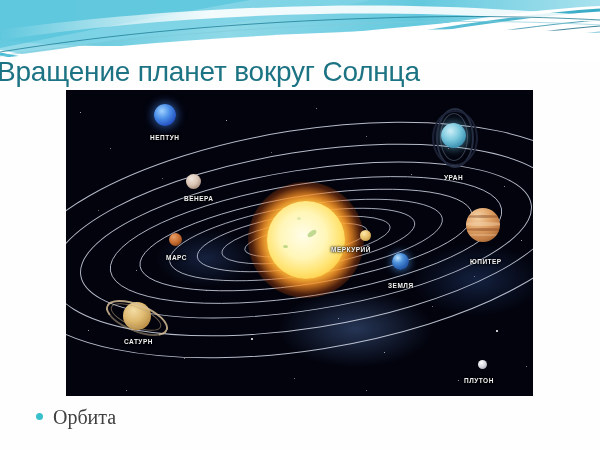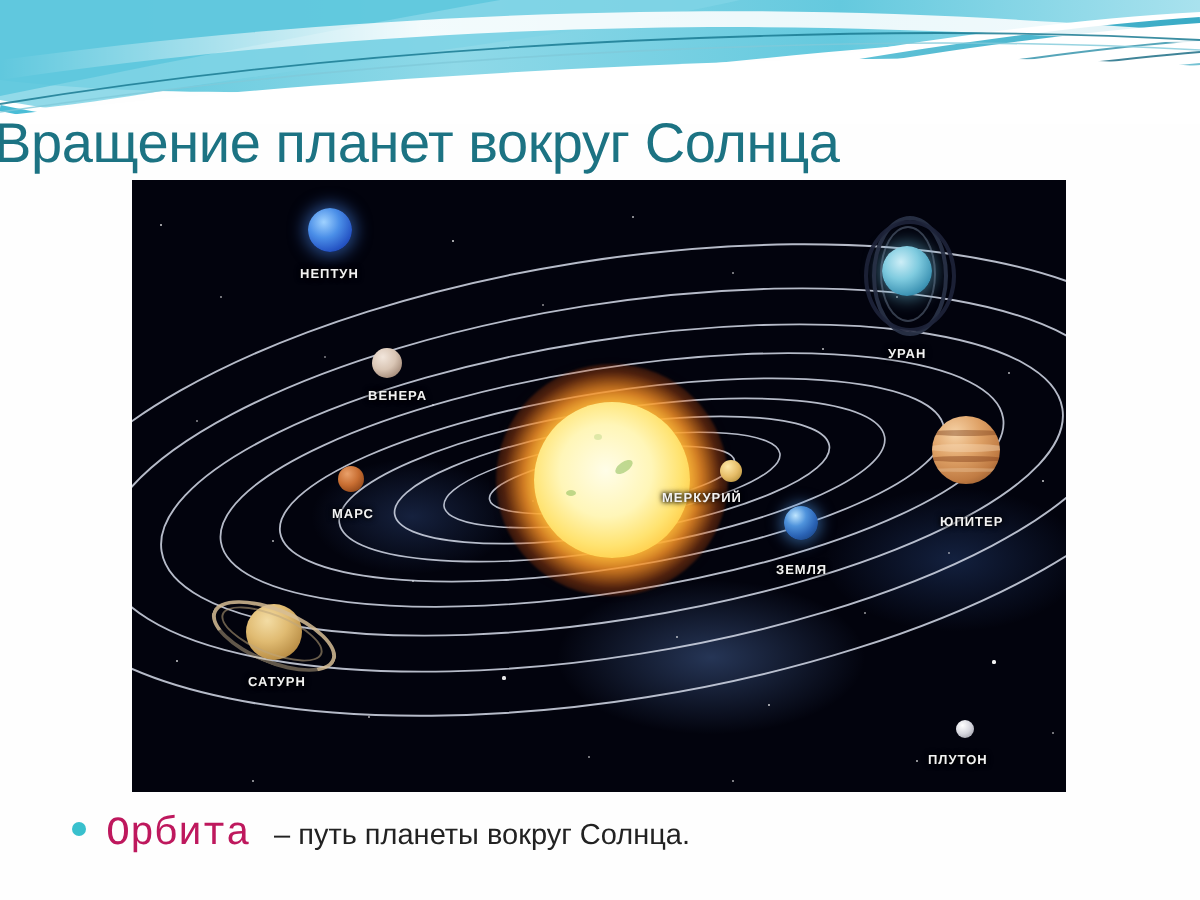--- a/index.html
+++ b/index.html
@@ -82,22 +82,22 @@
   
   .bullet-line{
     position:absolute;left:36px;top:406px;
     display:flex;align-items:baseline;gap:10px;
   }
   .bullet-dot{
     width:7px;height:7px;border-radius:50%;background:#39c0cd;
     display:inline-block;position:relative;top:-4px;flex:none;
   }
   .term{
-    font-family:Liberation Mono, monospace;
-    font-size:20px;color:#be185d;
+    font-family:Liberation Serif, serif;
+    font-size:20px;color:#404040;
   }
   .defn{
     font-family:"Liberation Sans", sans-serif;
     font-size:14.5px;color:#222;margin-left:2px;
   }
 </style>
 </head>
 <body>
 
 <div class="slide">
@@ -264,16 +264,15 @@
 
       <div class="planet" style="left:412px;top:270px;width:9px;height:9px;
            background:radial-gradient(circle at 36% 30%, #ffffff 0%, #d5d5dd 50%, #8b8b97 100%);"></div>
       <div class="plabel" style="left:398px;top:287px;">ПЛУТОН</div>
     </div>
   </div>
 
   <div class="bullet-line">
     <span class="bullet-dot"></span>
     <span class="term">Орбита</span>
-    <span class="defn">– путь планеты вокруг Солнца.</span>
   </div>
 
 </div>
 
 </body></html>

